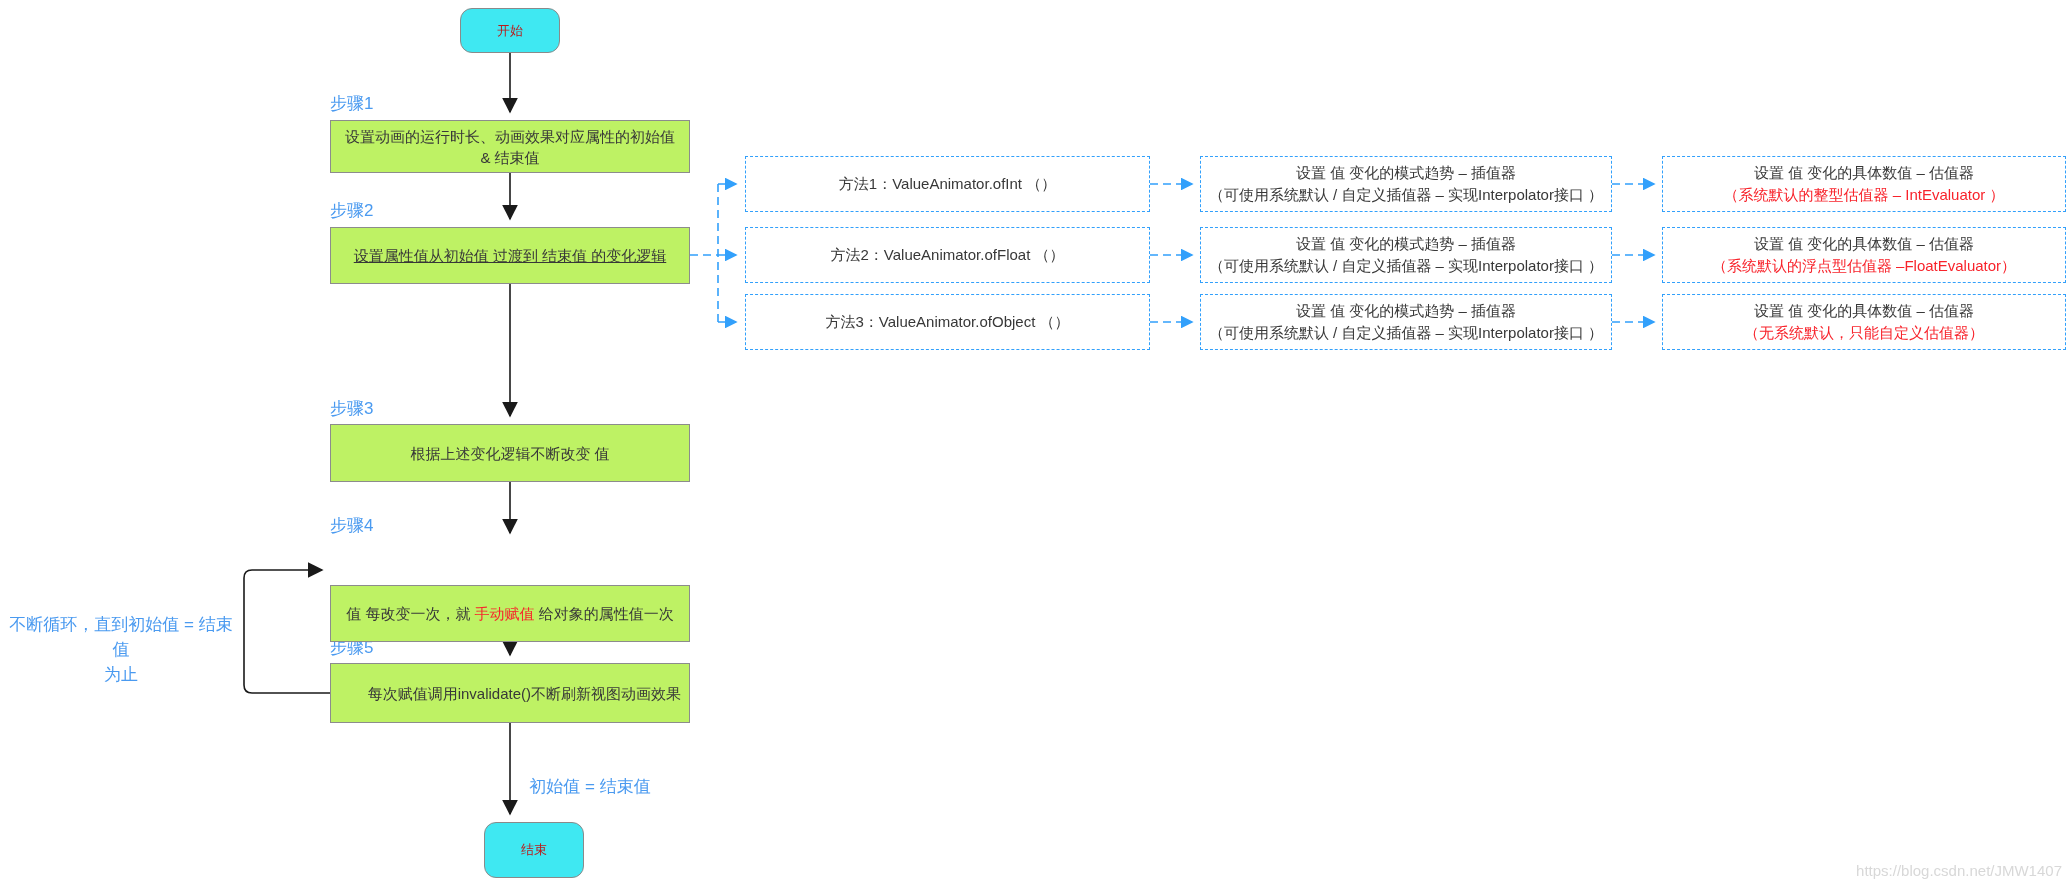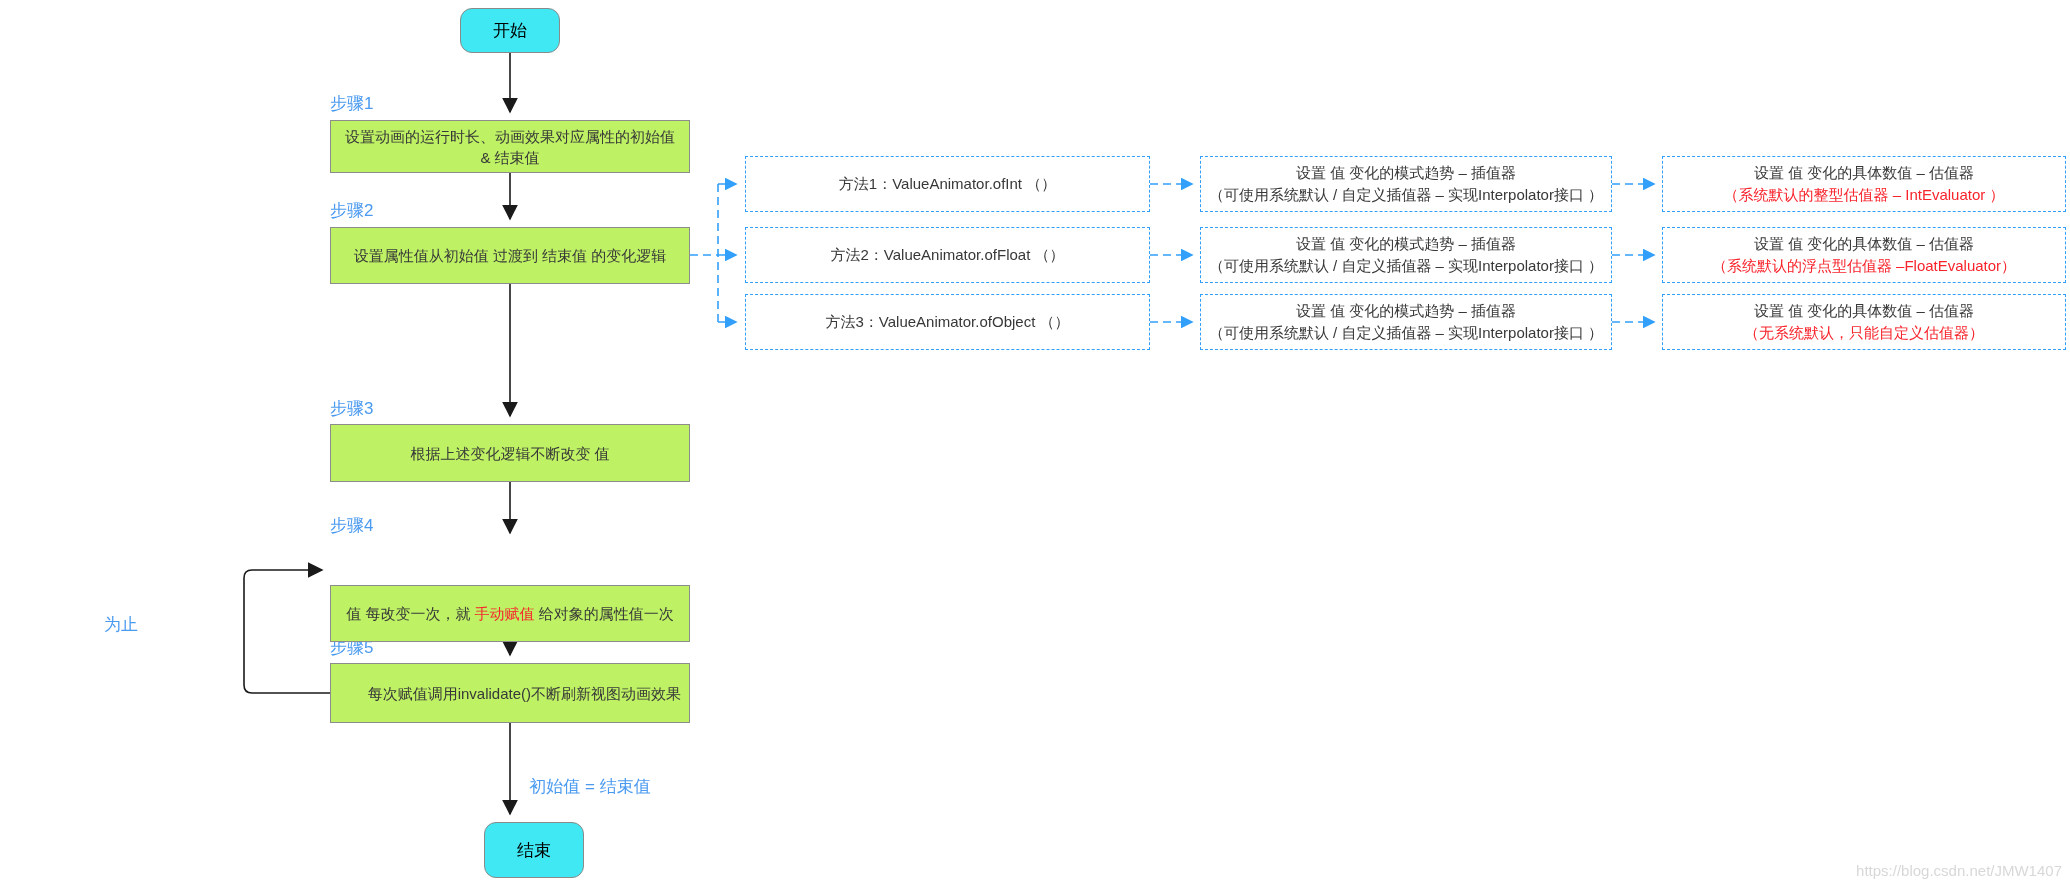--- a/index.html
+++ b/index.html
@@ -5,21 +5,21 @@
   html,body{margin:0;padding:0;background:#fff;}
   .canvas{
     position:relative;width:2070px;height:883px;background:#ffffff;overflow:hidden;
     font-family:"Liberation Sans","DejaVu Sans",sans-serif;color:var(--text,#383838);
   }
   .wires{position:absolute;left:0;top:0;width:2070px;height:883px;}
   .node{position:absolute;box-sizing:border-box;display:flex;align-items:center;justify-content:center;text-align:center;}
   .terminal{
     background:var(--terminal-fill,#3fe8f2);
     border:1.5px solid var(--terminal-border,#8a8a8a);
-    border-radius:12px;font-size:17px;color:#000000;
+    border-radius:12px;font-size:13px;color:#b91c1c;
   }
   .stepbox{
     background:#bef264;border:1px solid var(--box-border,#8c8c8c);
     font-size:15px;line-height:21px;padding:2px 8px;
   }
   .dashed-box{
     background:#ffffff;border:1.6px dashed var(--dash-blue,#32a0fb);
     font-size:15px;line-height:22px;flex-direction:column;padding:2px 6px;
   }
   .step-label{
@@ -77,21 +77,21 @@
   <div class="node terminal" style="left:460px;top:8px;width:100px;height:45px;">开始</div>
   <div class="node terminal" style="left:460px;top:822px;width:100px;height:56px;margin-left:24px;">结束</div>
 
   <div class="step-label" style="left:330px;top:92px;">步骤1</div>
   <div class="step-label" style="left:330px;top:199px;">步骤2</div>
   <div class="step-label" style="left:330px;top:397px;">步骤3</div>
   <div class="step-label" style="left:330px;top:514px;">步骤4</div>
   <div class="step-label" style="left:330px;top:636px;">步骤5</div>
 
   <div class="node stepbox" style="left:330px;top:120px;width:360px;height:53px;">设置动画的运行时长、动画效果对应属性的初始值 &amp; 结束值</div>
-  <div class="node stepbox" style="left:330px;top:227px;width:360px;height:57px;">设置属性值从初始值 过渡到 结束值 的变化逻辑</div>
+  <div class="node stepbox" style="left:330px;top:227px;width:360px;height:57px;text-decoration:underline;">设置属性值从初始值 过渡到 结束值 的变化逻辑</div>
   <div class="node stepbox" style="left:330px;top:424px;width:360px;height:58px;">根据上述变化逻辑不断改变 值</div>
   <div class="node stepbox" style="left:330px;top:541px;width:360px;height:57px;margin-top:44px;">
     <span><span>值 每改变一次，就 </span><span class="red">手动赋值</span><span> 给对象的属性值一次</span></span>
   </div>
   <div class="node stepbox" style="left:330px;top:663px;width:360px;height:60px;line-height:19px;justify-content:flex-end;">
     <div>每次赋值调用invalidate()不断刷新视图</div>
     <div>动画效果</div>
   </div>
 
   <div class="node dashed-box" style="left:745px;top:156px;width:405px;height:56px;">方法1：ValueAnimator.ofInt （）</div>
@@ -118,18 +118,19 @@
   <div class="node dashed-box" style="left:1200px;top:294px;width:412px;height:56px;">
     <div>设置 值 变化的模式趋势 – 插值器</div>
     <div>（可使用系统默认 / 自定义插值器 – 实现Interpolator接口 ）</div>
   </div>
   <div class="node dashed-box" style="left:1662px;top:294px;width:404px;height:56px;">
     <div>设置 值 变化的具体数值 – 估值器</div>
     <div class="red">（无系统默认，只能自定义估值器）</div>
   </div>
 
   <div class="blue-note" style="left:5px;top:612px;width:232px;">
+    <div>不断循环，直到初始值 = 结束值</div>
     <div>为止</div>
   </div>
   <div class="blue-note" style="left:520px;top:774px;width:140px;">初始值 = 结束值</div>
 
   <div class="watermark">https://blog.csdn.net/JMW1407</div>
 </div>
 
 </body></html>

